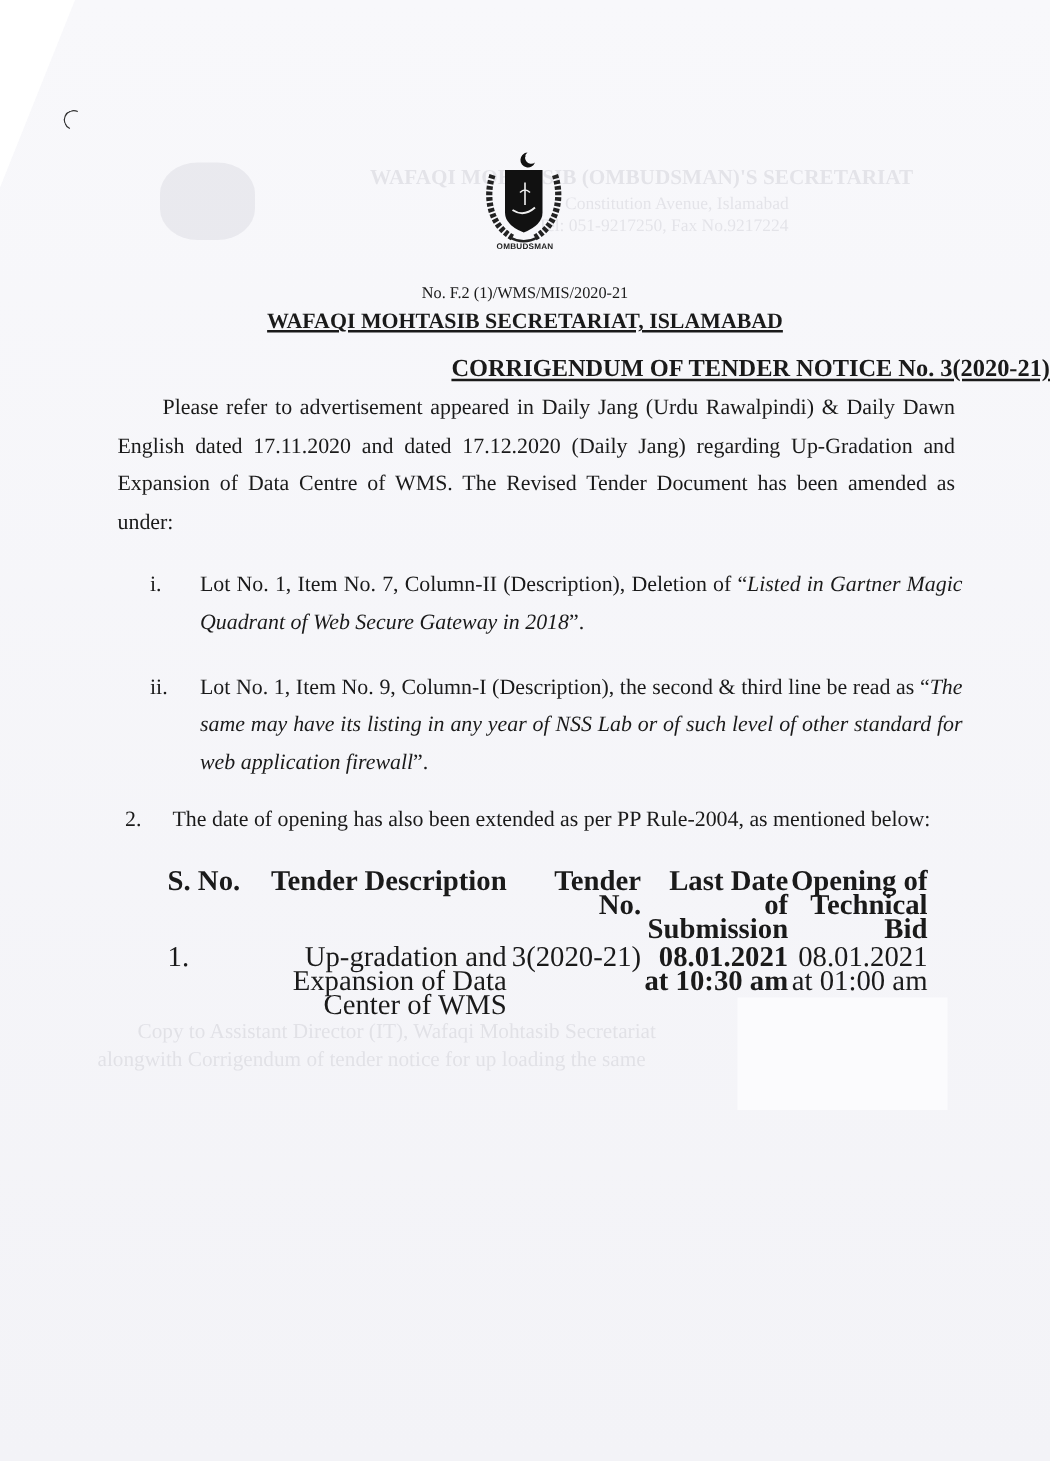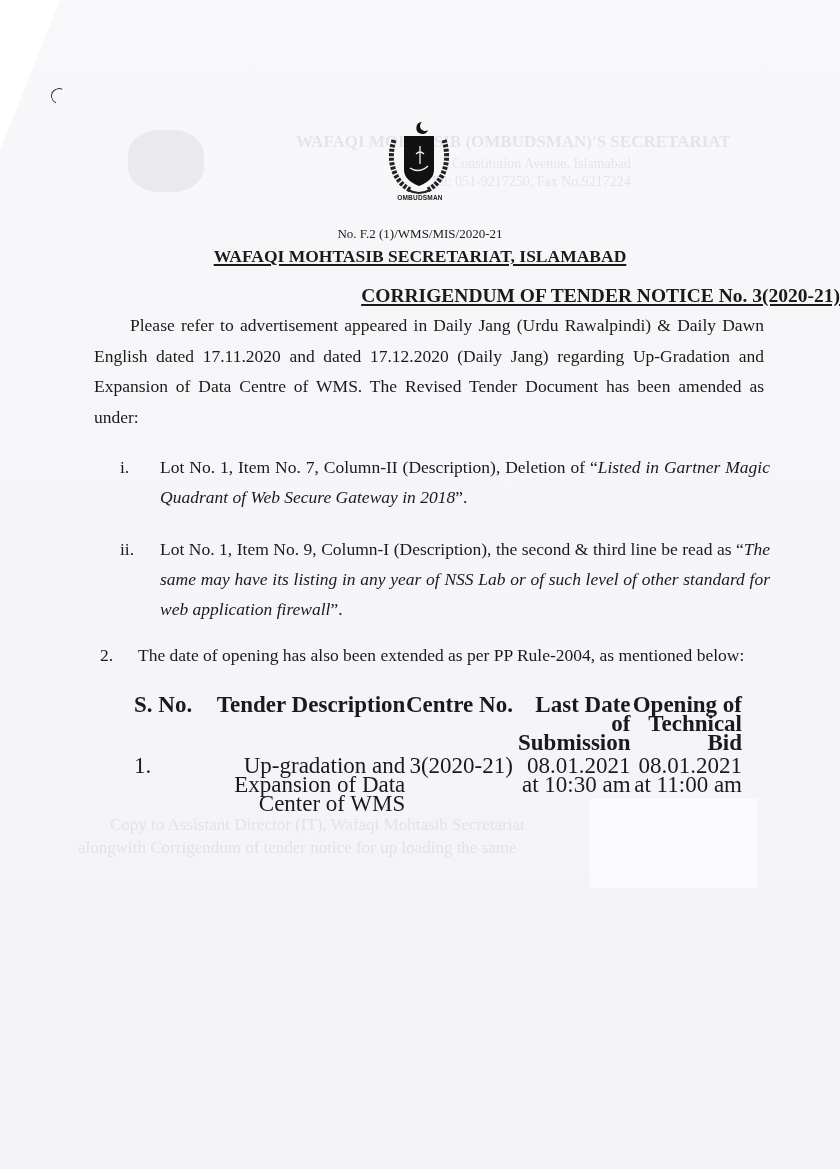--- a/index.html
+++ b/index.html
@@ -74,21 +74,21 @@
     position: absolute; left: 122px; top: 695px; width: 620px;
     border-collapse: collapse; font-size: 23px;
   }
   table.tender th, table.tender td {
     padding: 0; vertical-align: top; text-align: right; line-height: 19px;
   }
   table.tender th { font-weight: bold; padding-bottom: 4px; }
   .col-sno { width: 70px; text-align: left !important; padding-left: 12px !important; }
   .col-desc { width: 210px; }
   .col-tno { width: 110px; }
-  .col-last { width: 118px; }
+  .col-last { width: 118px; font-weight: bold; }
   .col-open { width: 112px; }
   .signature {
     position: absolute; left: 586px; width: 180px; top: 826px;
     text-align: center; font-size: 17.5px; line-height: 21px;
   }
   .signature .sd { font-size: 15px; line-height: 16px; margin-left: 14px; }
   .sig-box {
     position: absolute; left: 590px; top: 798px; width: 168px; height: 90px;
     background: #fbfbfd;
   }
@@ -136,32 +136,32 @@
   <div class="point2">
     <span class="num">2.</span>
     <div class="body">The date of opening has also been extended as per PP Rule-2004, as mentioned below:</div>
   </div>
 
   <table class="tender">
     <thead>
       <tr>
         <th class="col-sno">S. No.</th>
         <th class="col-desc">Tender Description</th>
-        <th class="col-tno">Centre No.</th>
+        <th class="col-tno">Tender No.</th>
         <th class="col-last">Last Date of Submission</th>
         <th class="col-open">Opening of Technical Bid</th>
       </tr>
     </thead>
     <tbody>
       <tr>
         <td class="col-sno">1.</td>
         <td class="col-desc">Up-gradation and Expansion of Data Center of WMS</td>
         <td class="col-tno">3(2020-21)</td>
         <td class="col-last">08.01.2021 at 10:30 am</td>
-        <td class="col-open">08.01.2021 at 11:00 am</td>
+        <td class="col-open">08.01.2021 at 01:00 am</td>
       </tr>
     </tbody>
   </table>
 
   <div class="ghost" style="left:110px;top:815px;font-size:17px;">Copy to Assistant Director (IT), Wafaqi Mohtasib Secretariat</div>
   <div class="ghost" style="left:78px;top:838px;font-size:17px;">alongwith Corrigendum of tender notice for up loading the same</div>
 
   <div class="sig-box"></div>
 </div>
 

